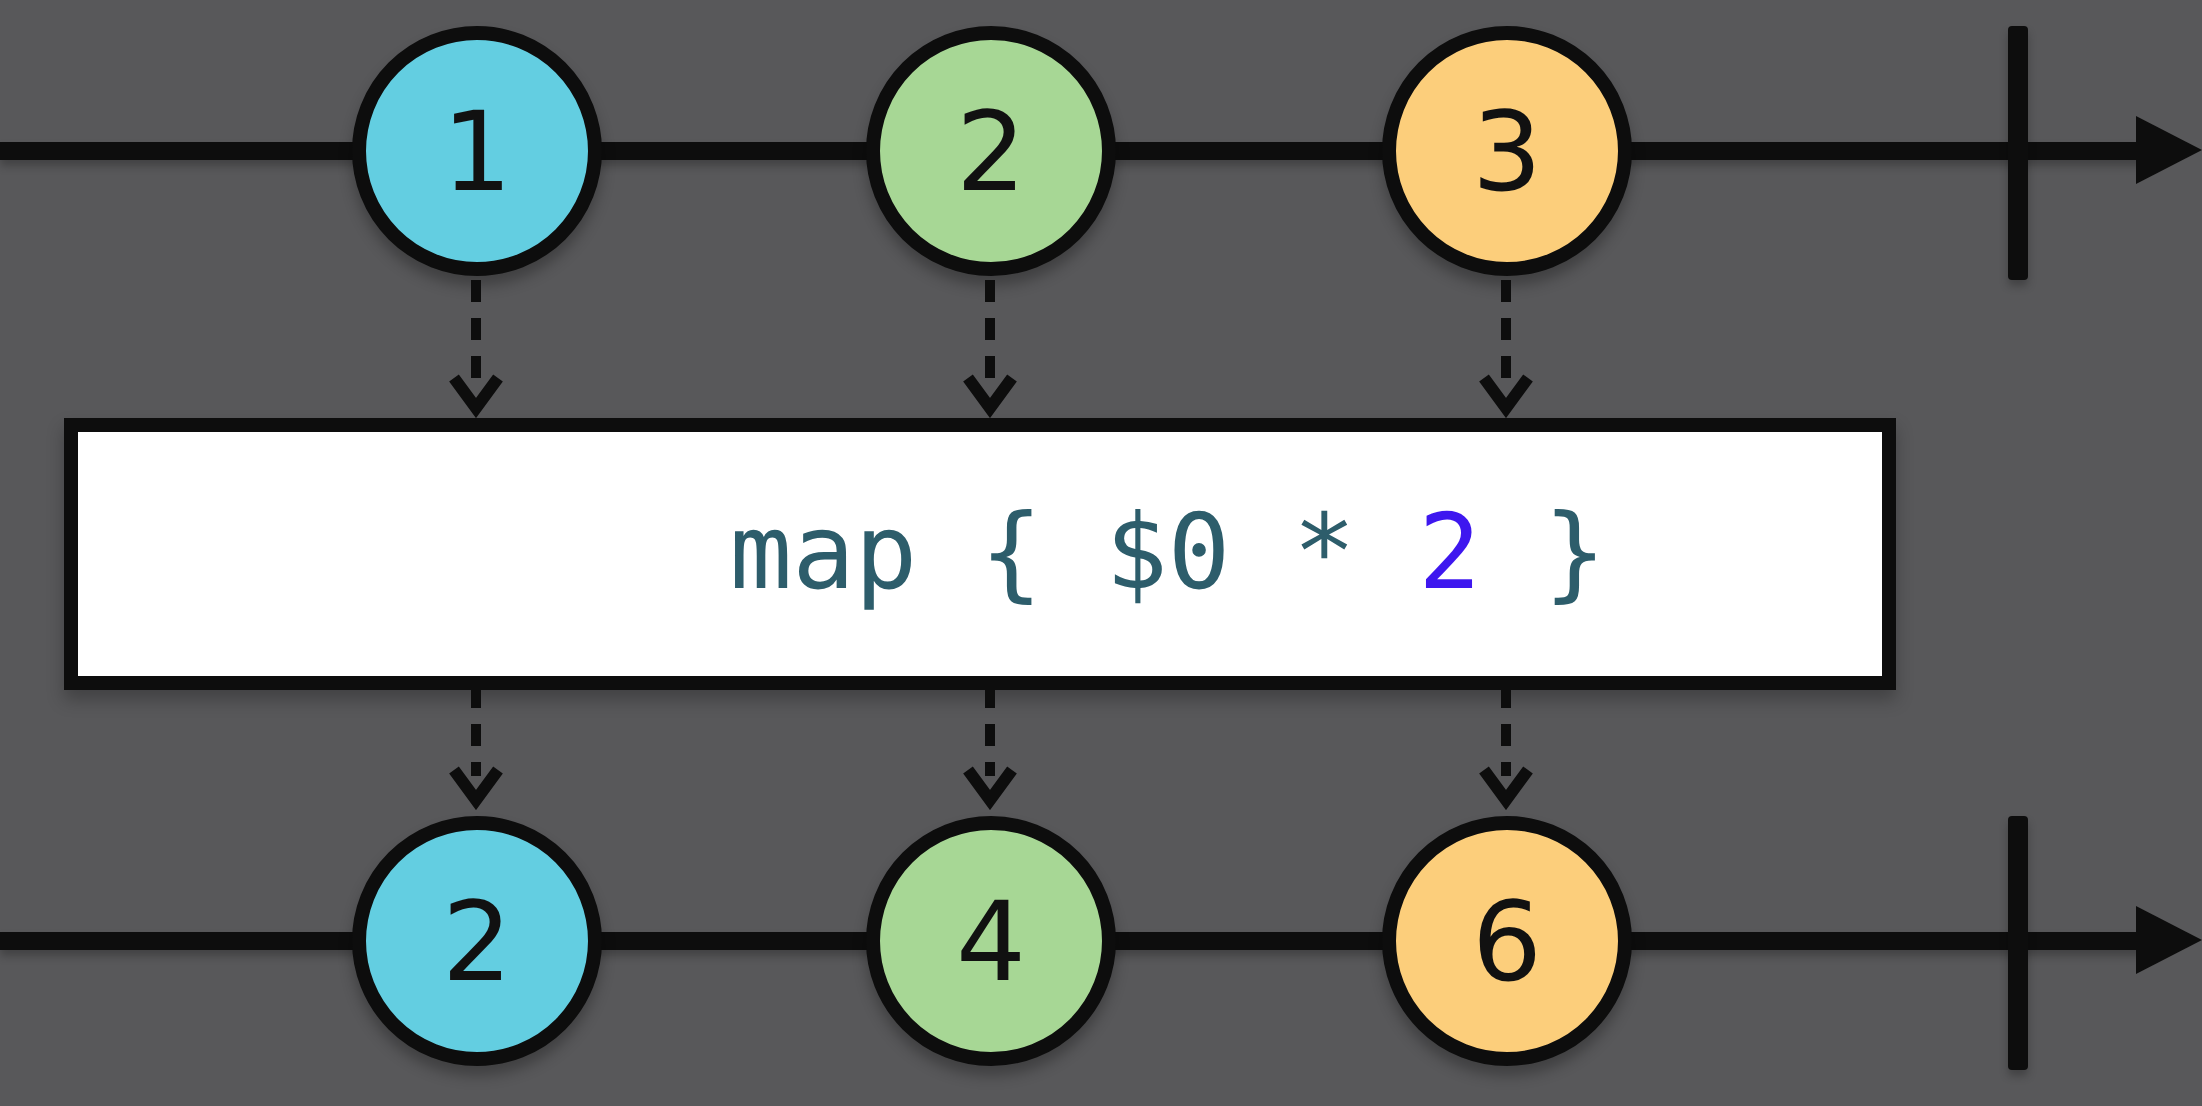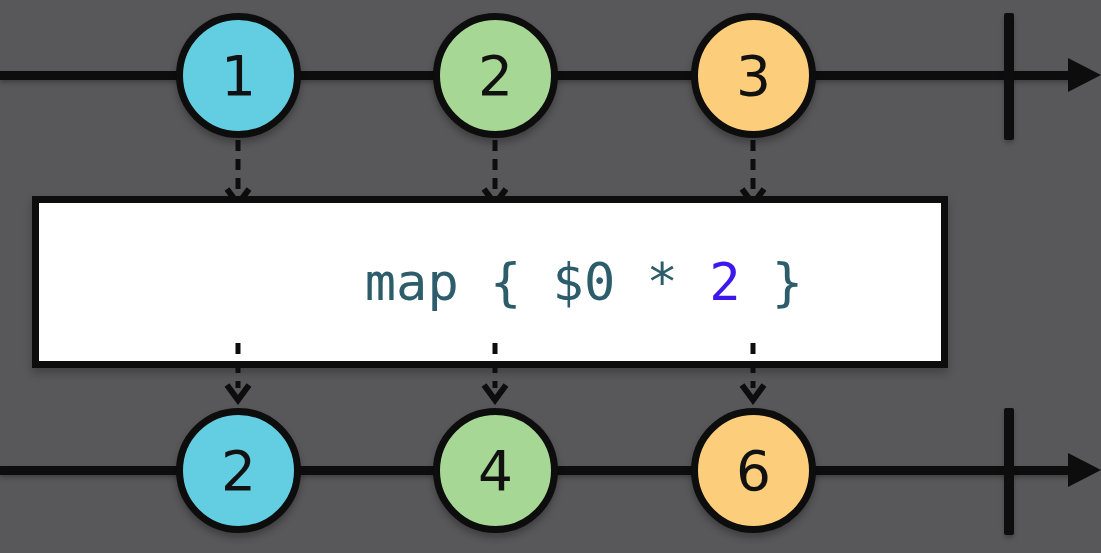--- a/index.html
+++ b/index.html
@@ -77,23 +77,23 @@
   .map-arrow.row-bottom { top: 342px; height: 63px; }
   .map-arrow.col-1 { left: 223px; }
   .map-arrow.col-2 { left: 480px; }
   .map-arrow.col-3 { left: 738px; }
   .map-arrow svg { display: block; }
 
   
   .operator-box {
     position: absolute;
     left: 32px;
-    top: 196px;
+    top: 209px;
     width: 916px;
-    height: 172px;
+    height: 136px;
     box-sizing: border-box;
     background: #ffffff;
     border: 7px solid #0d0d0d;
     display: flex;
     align-items: center;
     justify-content: center;
     box-shadow: 0 5px 8px rgba(0,0,0,0.25);
   }
   .operator-code {
     font-family: "DejaVu Sans Mono", "Liberation Mono", monospace;

